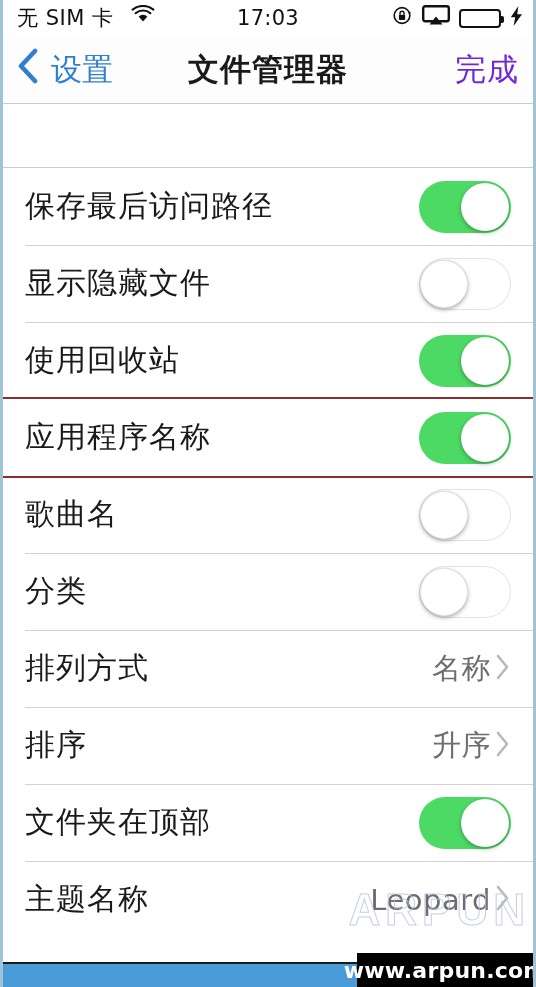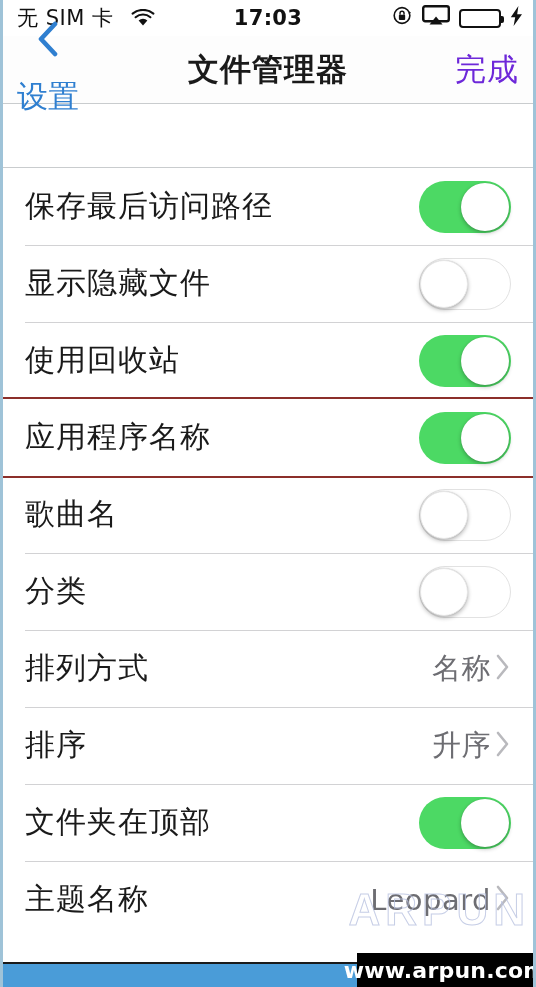--- a/index.html
+++ b/index.html
@@ -22,26 +22,26 @@
   .statusbar {
     position:relative;
     height:36px;
     display:flex;
     align-items:center;
     padding:0 10px 0 14px;
     background:#ffffff;
     font-size:21px;
     color:#111;
   }
-  .sb-left { display:flex; align-items:flex-end; gap:17px; white-space:nowrap; }
+  .sb-left { display:flex; align-items:flex-start; gap:17px; white-space:nowrap; }
   .sb-carrier { font-size:21px; letter-spacing:.5px; }
   .sb-center {
     position:absolute; left:0; right:0; top:0; bottom:0;
     display:flex; align-items:center; justify-content:center;
-    font-size:21px; font-weight:bold; letter-spacing:.3px;
+    font-size:21px; font-weight:normal; letter-spacing:.3px;
     pointer-events:none;
   }
   .sb-right {
     margin-left:auto; display:flex; align-items:center; gap:9px;
     position:relative; z-index:2;
   }
   .wifi-ico { display:block; }
   .batt {
     width:42px; height:19px;
     border:2px solid #111; border-radius:4px;
@@ -58,21 +58,21 @@
     position:relative;
     height:68px;
     background:#fdfdfd;
     display:flex; align-items:center;
     border-bottom:1px solid #c9ccce;
     padding:0 14px;
   }
   .nav-back {
     display:flex; align-items:center; gap:12px;
     color:#2f7fd0; font-size:31px; cursor:pointer;
-    position:relative; z-index:2;flex-direction:column;
+    position:relative; z-index:2;
   }
   .chev-back { display:block; }
   .nav-title {
     position:absolute; left:0; right:0; top:0; bottom:0;
     display:flex; align-items:center; justify-content:center;
     font-size:31px; color:#1a1a1a; pointer-events:none;
     letter-spacing:1px;
     font-weight:bold;
   }
   .nav-done {

